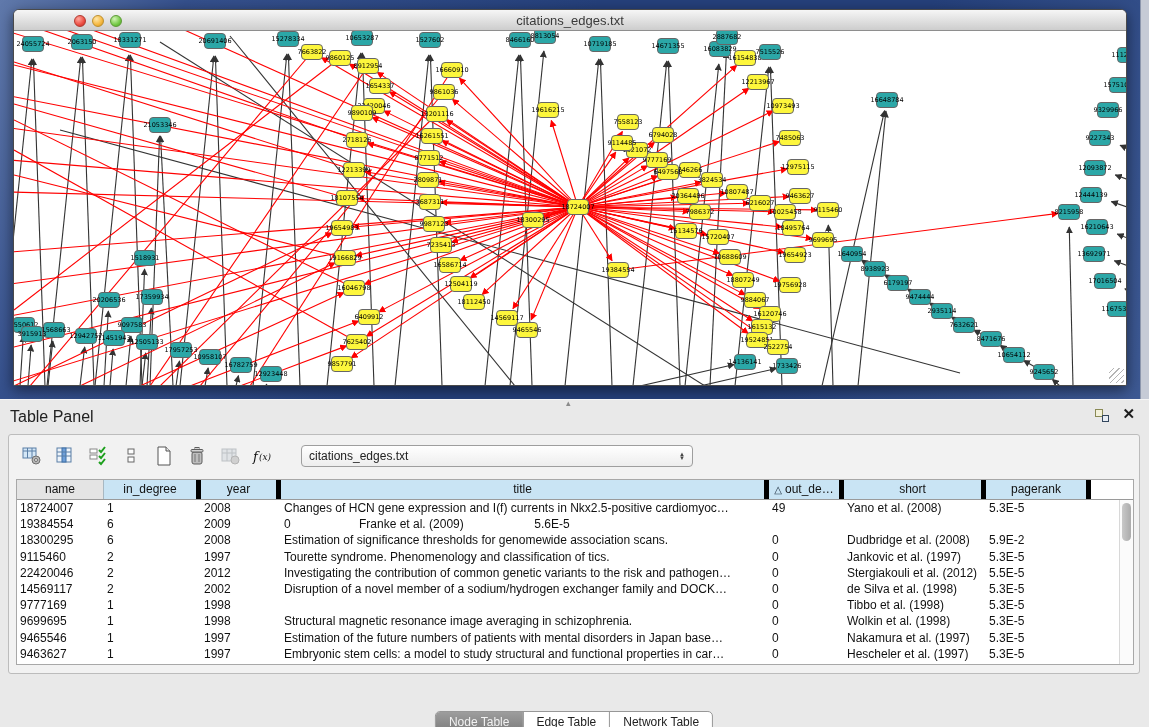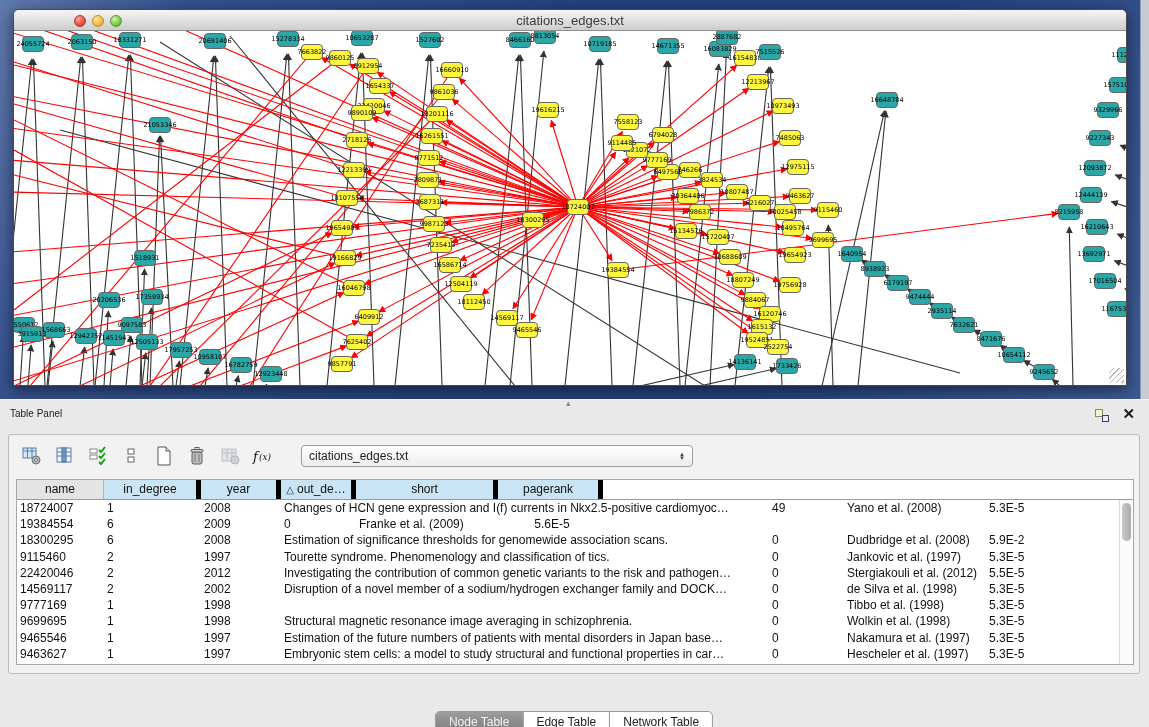--- a/index.html
+++ b/index.html
@@ -22,21 +22,21 @@
   .tl.red   { left:60px; background:radial-gradient(circle at 35% 30%, #ffa79d, #ec4d42 60%, #b62e24); border:1px solid #b0392f;}
   .tl.yellow{ left:78px; background:radial-gradient(circle at 35% 30%, #ffe7a8, #f5b73f 60%, #c78f22); border:1px solid #bd8f2e;}
   .tl.green { left:96px; background:radial-gradient(circle at 35% 30%, #d2f3b5, #74ca45 60%, #4c9a23); border:1px solid #5d9a37;}
   svg.net-canvas { position:absolute; left:0; top:21px; width:1112px; height:354px; background:#fff; }
   .resize-grip { position:absolute; right:2px; bottom:2px; width:15px; height:15px;
     background:repeating-linear-gradient(135deg, transparent 0 3px, #b5b5b5 3px 4px); }
 
   
   .table-panel { position:absolute; left:0; top:399px; width:1149px; height:298px; background:#e9e9e9; border-top:1px solid #f5f5f5; }
   .panel-header { position:relative; height:30px; }
-  .panel-title { position:absolute; left:10px; top:8px; font-size:10px; color:#222; }
+  .panel-title { position:absolute; left:10px; top:8px; font-size:16px; color:#222; }
   .splitter-grip { position:absolute; left:566px; top:-2px; font-size:9px; color:#8a8a8a; }
   .float-icon { position:absolute; right:40px; top:9px; width:14px; height:13px; }
   .float-icon .back { position:absolute; left:0; top:0; width:8px; height:8px; border:1.5px solid #8a8a55; background:#f3f1da; }
   .float-icon .front{ position:absolute; right:0; bottom:0; width:7px; height:7px; border:1.5px solid #33475e; background:#e8edf4; }
   .close-icon { position:absolute; right:14px; top:5px; font-size:15px; font-weight:bold; color:#1c1c1c; cursor:default; }
 
   .panel-container { position:absolute; left:8px; top:34px; width:1132px; height:240px;
     background:#f2f2f2; border:1px solid #bcbcbc; border-radius:3px; }
   .toolbar { position:absolute; left:12px; top:6px; height:30px; display:flex; align-items:center; gap:11px; }
   .tool-btn { width:22px; height:22px; display:flex; align-items:center; justify-content:center; }
@@ -589,20 +589,21 @@
             <span>citations_edges.txt</span>
             <span class="sel-arrows">▲<br>▼</span>
           </div>
         </div>
 
       <div class="table-wrap">
         <div class="thead" id="thead">
             <div class="th gray" style="width: 87px;">name</div>
             <div class="th" style="width: 97px;">in_degree</div>
             <div class="th" style="width: 80px;">year</div>
+            <div class="th" style="width: 488px;">title</div>
             <div class="th" style="width: 75px;"><span class="sort-glyph">△</span>out_de…</div>
             <div class="th" style="width: 142px;">short</div>
             <div class="th" style="width: 105px;">pagerank</div>
           </div>
         <div id="tbody">
             <div class="trow">
               <div class="td" style="width: 87px;">18724007</div>
               <div class="td" style="width: 97px;">1</div>
               <div class="td" style="width: 80px;">2008</div>
               <div class="td" style="width: 488px;">Changes of HCN gene expression and I(f) currents in Nkx2.5-positive cardiomyoc…</div>

